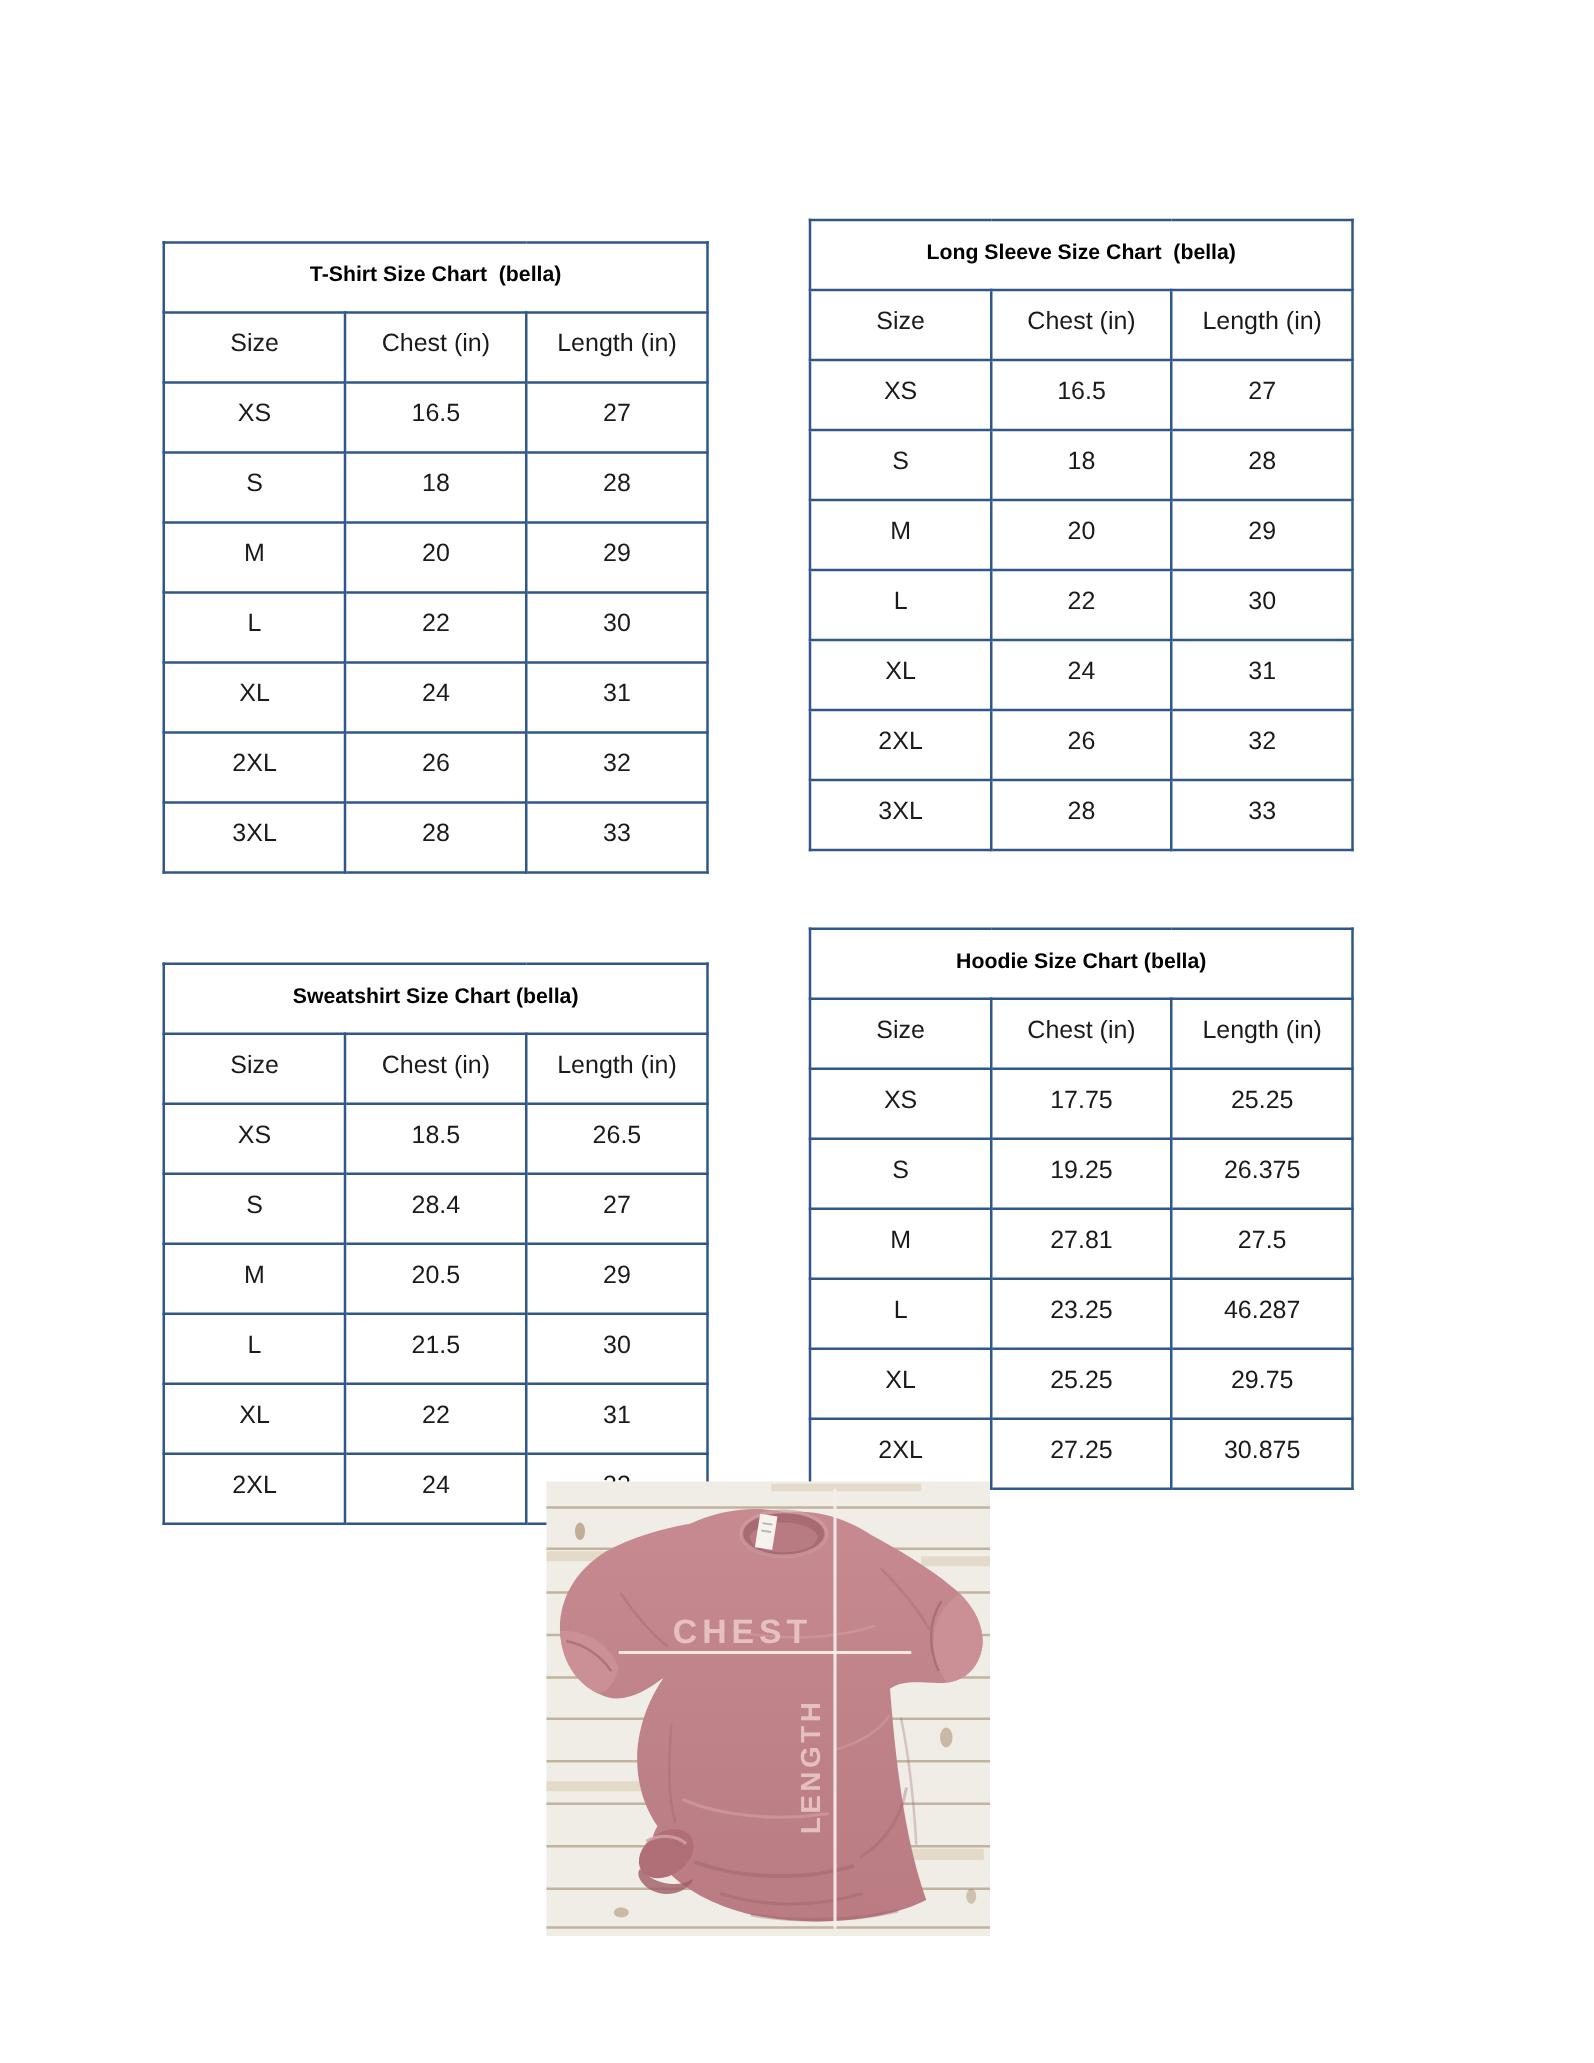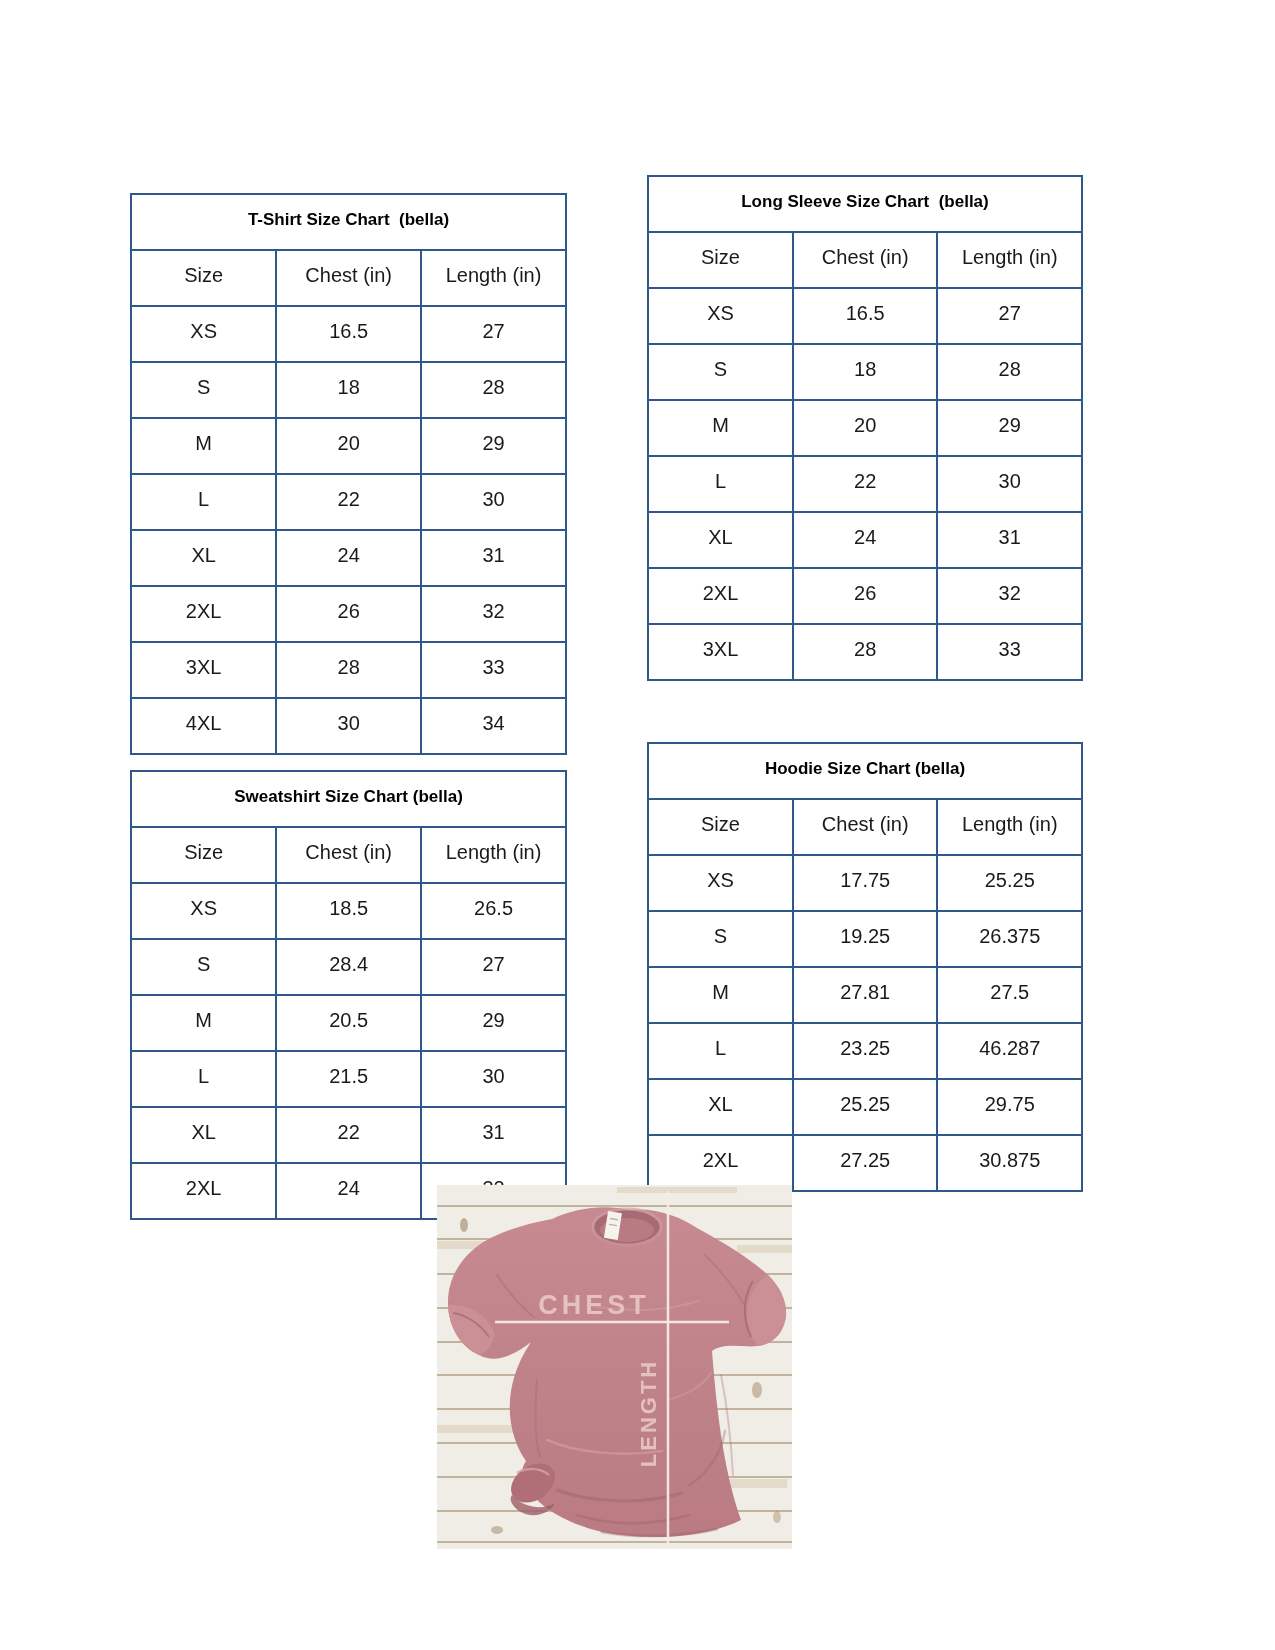--- a/index.html
+++ b/index.html
@@ -102,25 +102,20 @@
     </tr>
     <tr>
       <td>2XL</td>
       <td>26</td>
       <td>32</td>
     </tr>
     <tr>
       <td>3XL</td>
       <td>28</td>
       <td>33</td>
-    </tr>
-    <tr>
-      <td>4XL</td>
-      <td>30</td>
-      <td>34</td>
     </tr>
   </tbody>
 </table>
 
 <table class="size-table" id="tbl-longsleeve">
   <colgroup>
       <col style="width:33.4%">
       <col style="width:33.3%">
       <col style="width:33.3%">
     </colgroup>

